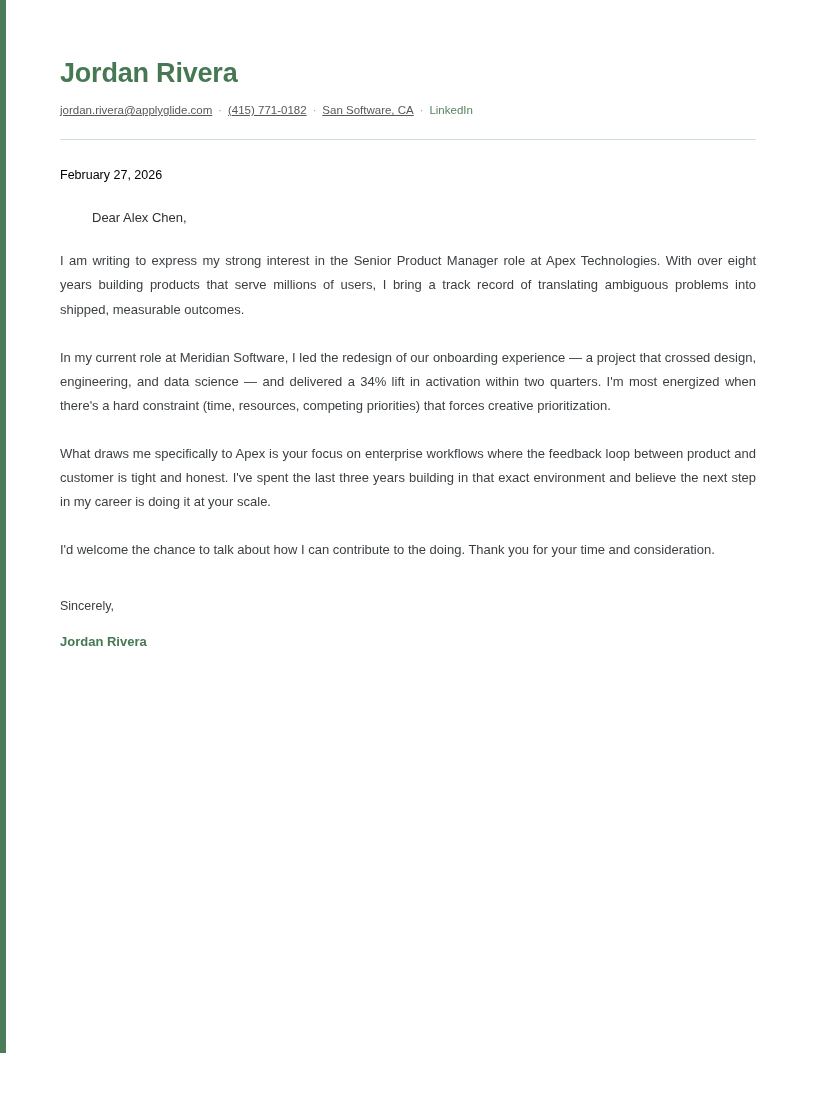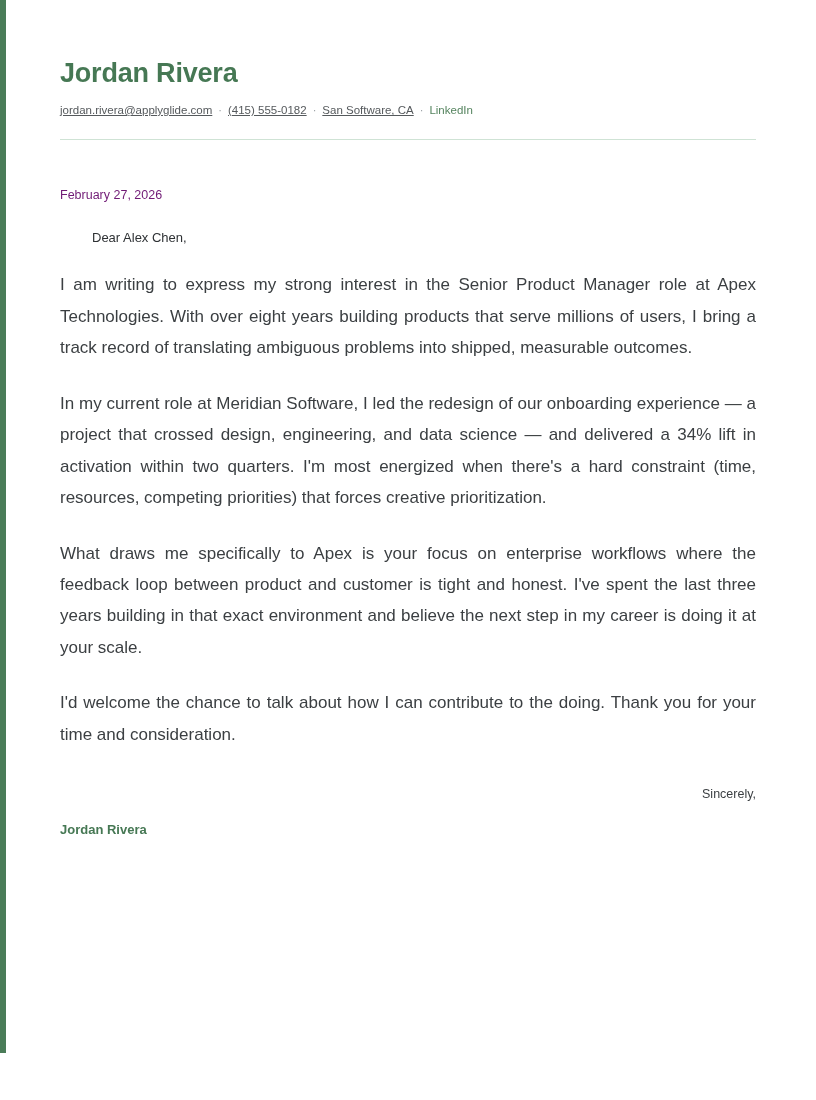--- a/index.html
+++ b/index.html
@@ -88,46 +88,45 @@
 
   .header-rule {
     margin-top: 21px;
     height: 1px;
     width: 696px;
     background: #cfe3d5;
   }
 
   
   .letter-date {
-    margin-top: 48px;
+    margin-top: 28px;
     font-size: 12.5px;
-    color: #701a75;
+    color: #000000;
   }
 
   .salutation {
     margin-top: 28px;
     font-size: 13px;
     color: #2e3134;
     margin-left: 32px;
   }
 
   .body-paragraph {
     margin-top: 24px;
-    font-size: 17px;
+    font-size: 13px;
     line-height: 1.85;
     color: #3b3f42;
     text-align: justify;
     text-justify: inter-word;
   }
 
   .closing {
     margin-top: 37px;
     font-size: 12.5px;
     color: #3b3f42;
-    text-align: right;
   }
 
   .signature-name {
     margin-top: 21px;
     font-size: 13px;
     font-weight: bold;
     color: #467854;
   }
 </style>
 </head>
@@ -139,21 +138,21 @@
 
   <div class="accent-stripe"></div>
 
   <div class="content">
 
     <div class="letter-header">
 
       <h1 class="name-heading">Jordan Rivera</h1>
 
       <div class="contact-line">
-        <span class="contact-item">jordan.rivera@applyglide.com</span><span class="contact-sep">·</span><span class="contact-item">(415) 555-0182</span><span class="contact-sep">·</span><span class="contact-item">San Software, CA</span><span class="contact-sep">·</span><a class="contact-link">LinkedIn</a>
+        <span class="contact-item">jordan.rivera@applyglide.com</span><span class="contact-sep">·</span><span class="contact-item">(415) 771-0182</span><span class="contact-sep">·</span><span class="contact-item">San Software, CA</span><span class="contact-sep">·</span><a class="contact-link">LinkedIn</a>
       </div>
 
       <div class="header-rule"></div>
     </div>
 
     <div class="letter-body">
 
       <div class="letter-date">February 27, 2026</div>
 
       <div class="salutation">Dear Alex Chen,</div>

